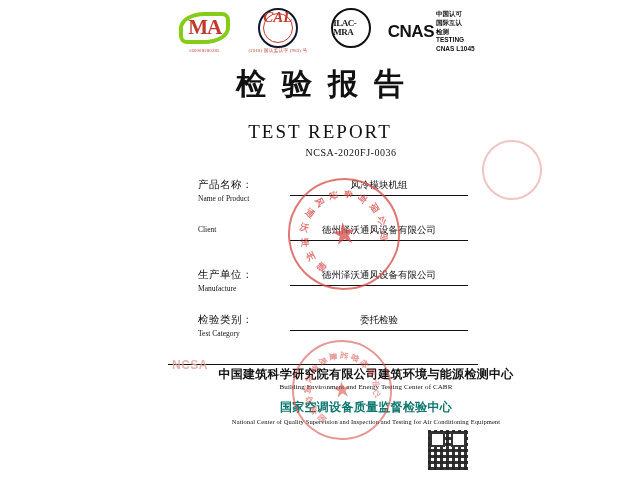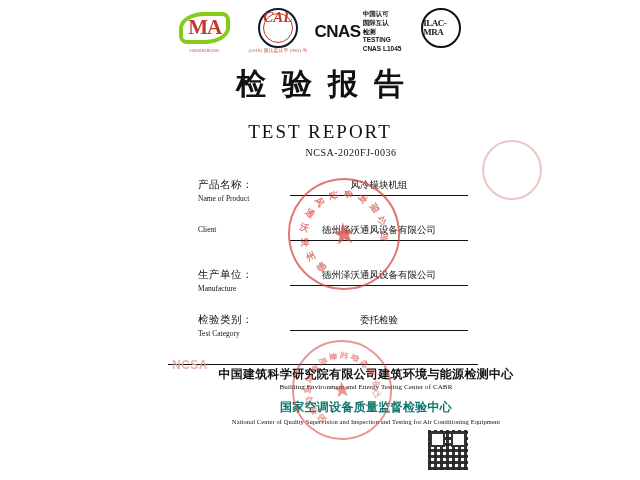--- a/index.html
+++ b/index.html
@@ -375,40 +375,40 @@
 
     <div class="cert-item">
       <div class="cert-mark">
         <div class="cal-mark">
           <span class="cal-inner">CAL</span>
         </div>
       </div>
       <div class="cert-caption">(2018) 国认监认字 (983) 号</div>
     </div>
 
+    <div class="cert-item">
+      <div class="cert-mark">
+        <div class="ilac-mark">
+          <span class="ilac-top">ILAC-MRA</span>
+        </div>
+      </div>
+      <div class="cert-caption dark"></div>
+    </div>
+
     <div class="cert-item" style="width:96px;flex-direction:row;align-items:center;">
       <div class="cert-mark" style="width:auto;">
         <span class="cnas-mark">CNAS</span>
       </div>
       <div class="cnas-block">
         <span>中国认可</span>
         <span>国际互认</span>
         <span>检测</span>
         <span>TESTING</span>
         <span>CNAS L1045</span>
       </div>
-    </div>
-
-    <div class="cert-item">
-      <div class="cert-mark">
-        <div class="ilac-mark">
-          <span class="ilac-top">ILAC-MRA</span>
-        </div>
-      </div>
-      <div class="cert-caption dark"></div>
     </div>
 
   </div>
 
   <div class="title-cn">检验报告</div>
   <div class="title-en">TEST REPORT</div>
   <div class="report-no">NCSA-2020FJ-0036</div>
 
   <div class="fields">
 

